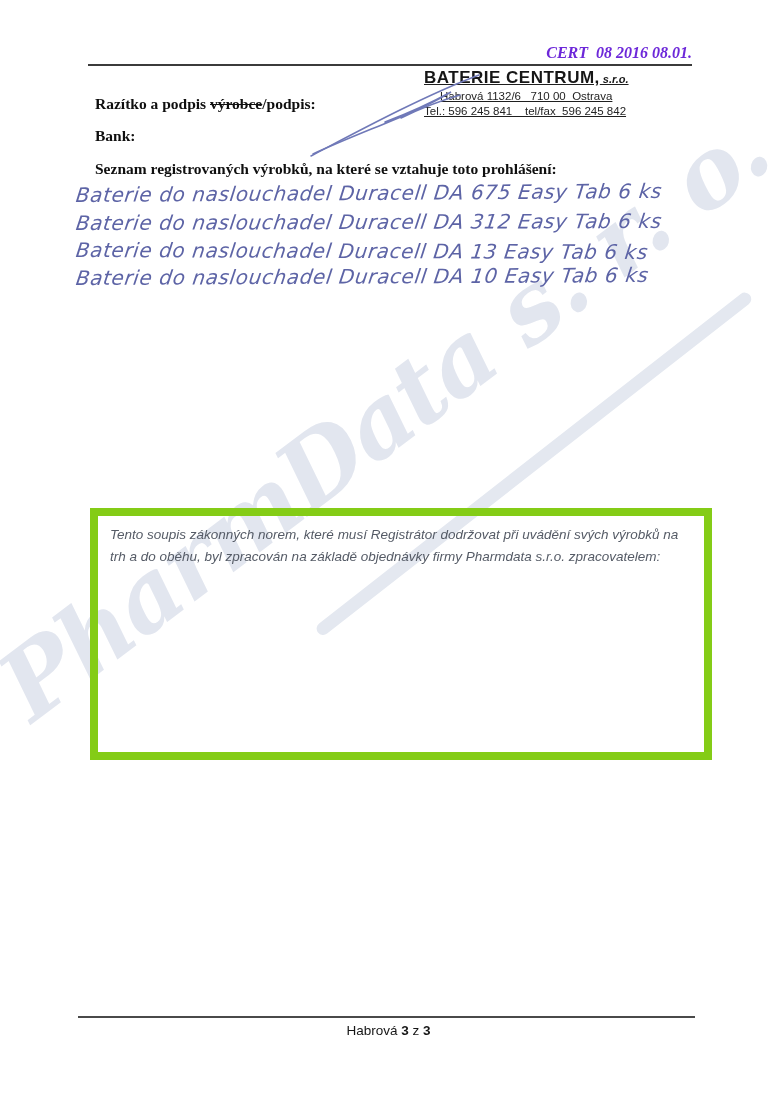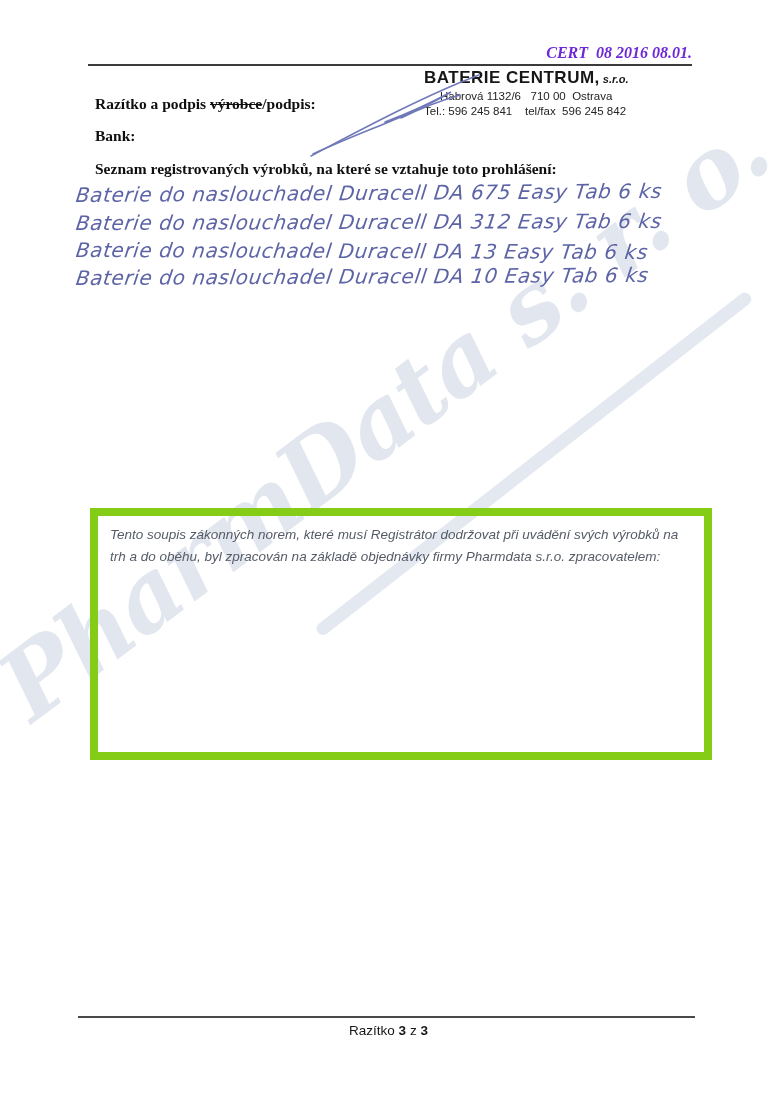--- a/index.html
+++ b/index.html
@@ -39,21 +39,21 @@
     font-weight:bold;font-style:italic;font-size:16px;color:#6d28d9;
   }
   .header-rule{
     position:absolute;left:88px;top:64px;width:604px;height:2px;
     background:#3b3b3b;
   }
 
   
   .stamp{
     position:absolute;left:424px;top:68px;width:280px;
-    color:#1f1f1f;line-height:14.5px;
+    color:#1f1f1f;line-height:14.5px;text-decoration:underline;
   }
   .stamp-title{font-size:17px;font-weight:800;letter-spacing:.5px;line-height:19px;color:#161616;}
   .stamp-title .suffix{font-size:11px;font-weight:700;font-style:italic;letter-spacing:0;}
   .stamp-line{font-size:11.5px;font-weight:500;color:#242424;}
   .stamp-line.indent{padding-left:16px;}
 
   
   .label-serif{
     position:absolute;left:95px;
     font-family:"Liberation Serif",serif;
@@ -144,17 +144,17 @@
       <div class="hw-line">Baterie do naslouchadel Duracell DA 13 Easy Tab 6 ks</div>
       <div class="hw-line">Baterie do naslouchadel Duracell DA 10 Easy Tab 6 ks</div>
     </div>
 
     <div class="info-box">
       <div class="info-paragraph">Tento soupis zákonných norem, které musí Registrátor dodržovat při uvádění svých výrobků na trh a do oběhu, byl zpracován na základě objednávky firmy Pharmdata s.r.o. zpracovatelem:</div>
     </div>
 
     <div class="footer-rule"></div>
     <div class="footer-text">
-      <span class="pre">Razítko </span><b>3</b><span class="pre"> z </span><b>3</b>
+      <span class="pre">Habrová </span><b>3</b><span class="pre"> z </span><b>3</b>
     </div>
 
   </div>
 </div>
 
 </body></html>

